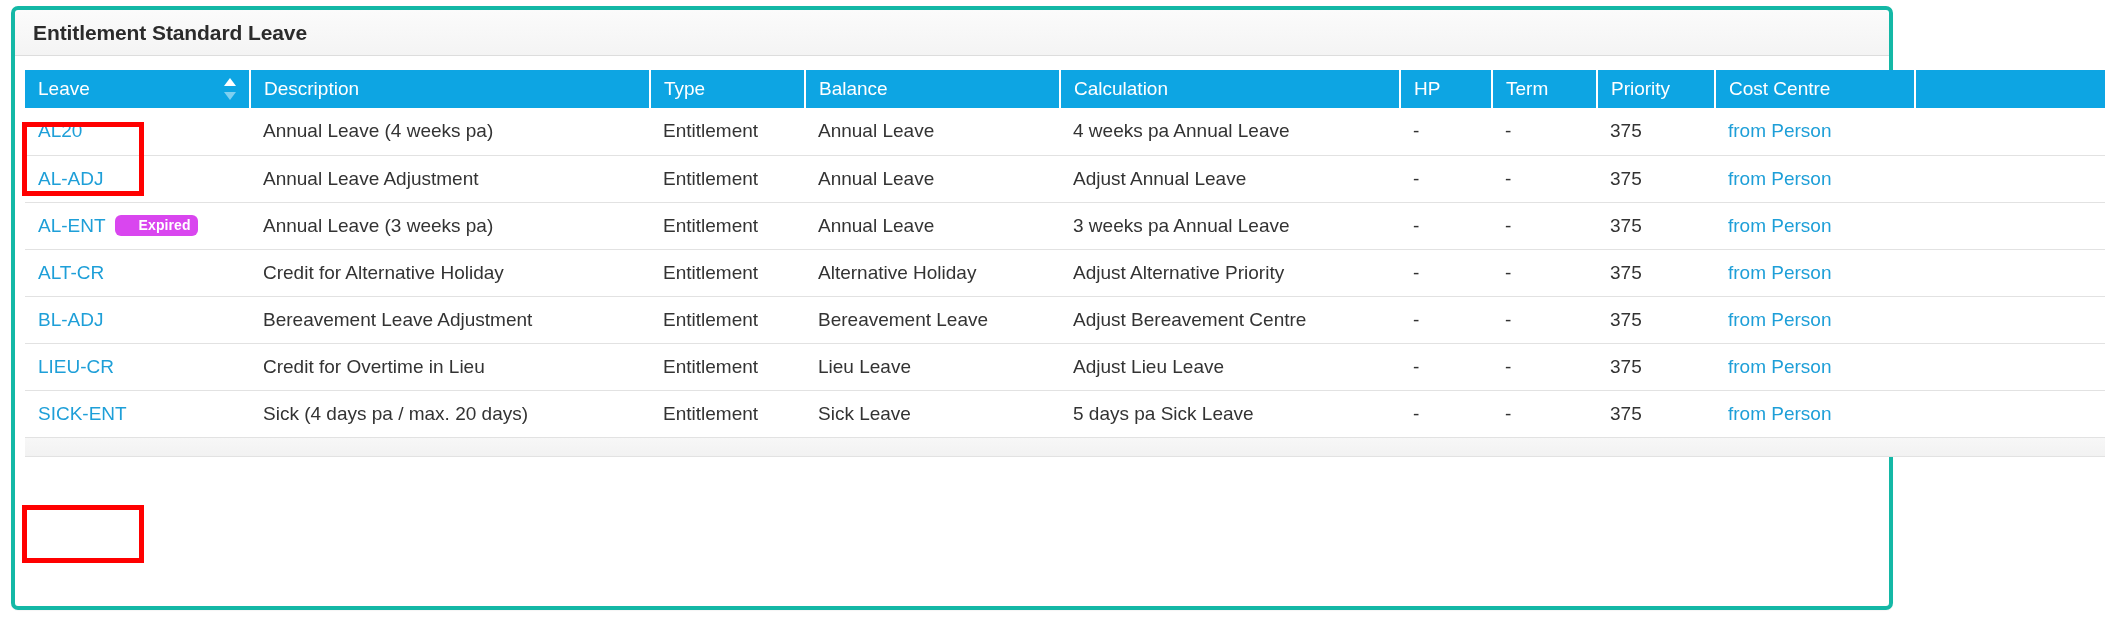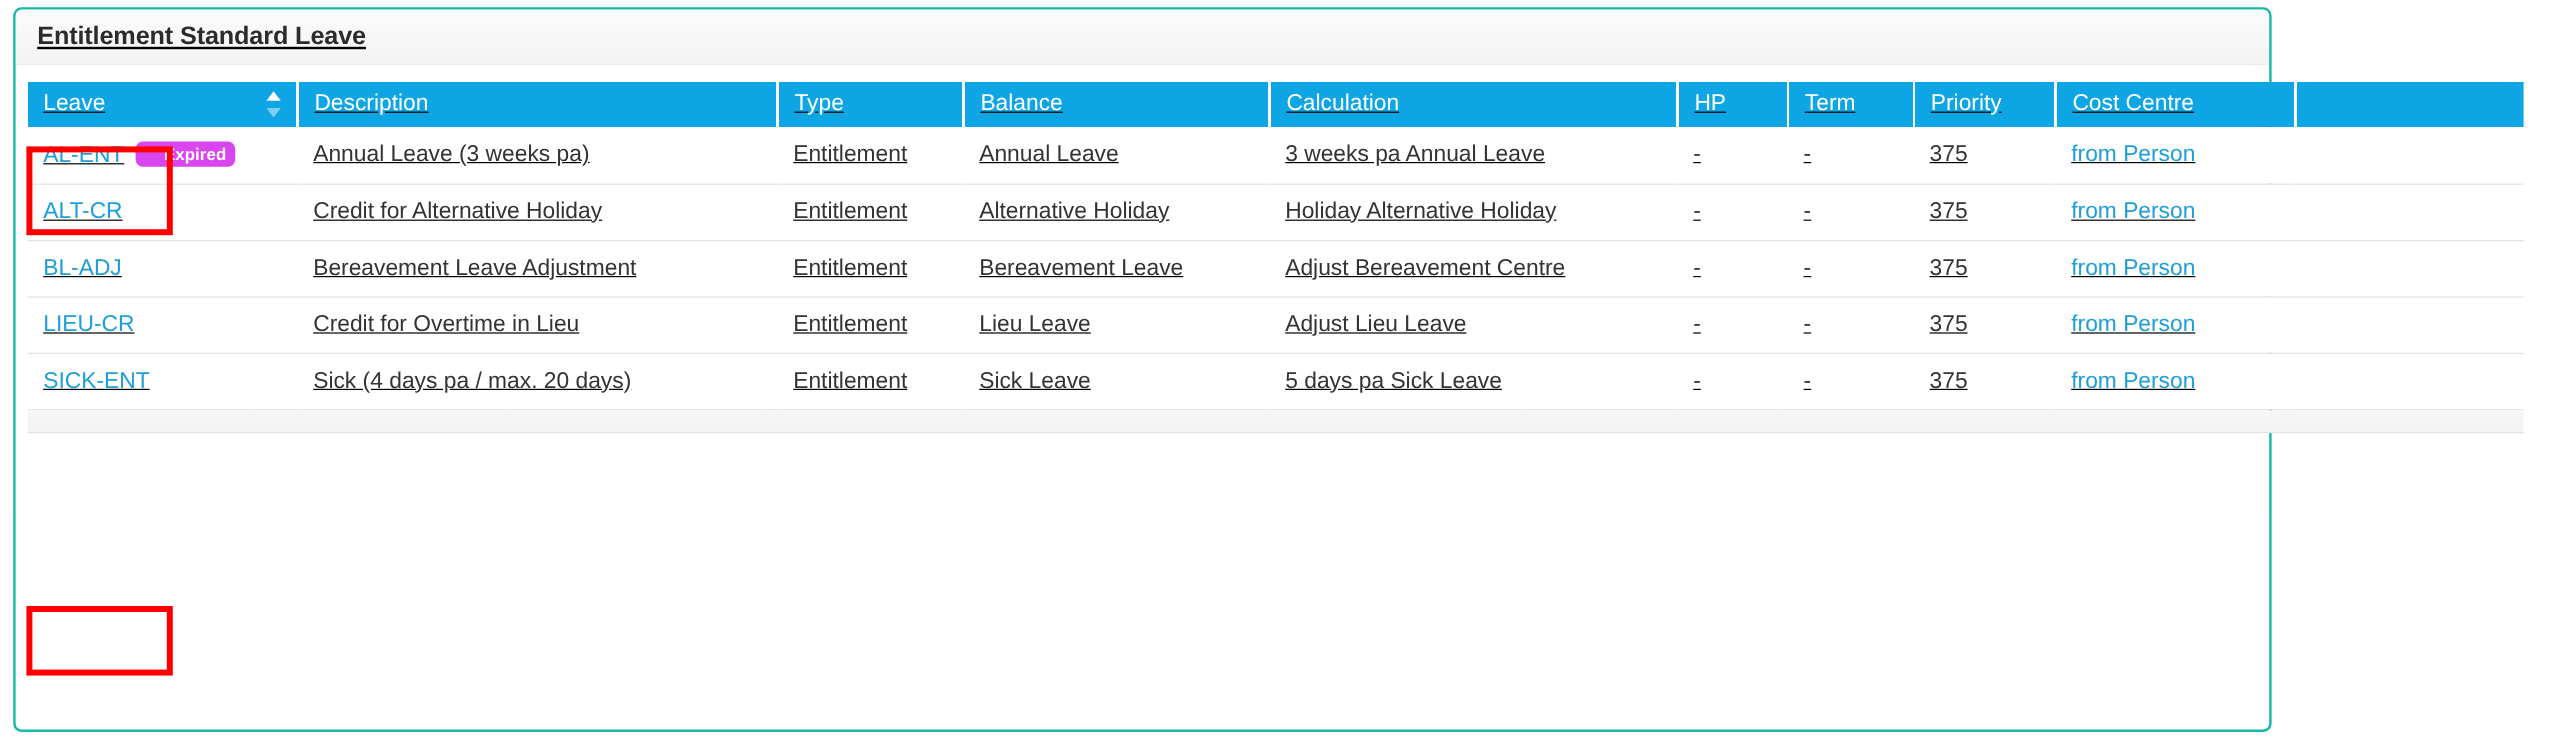--- a/index.html
+++ b/index.html
@@ -23,25 +23,24 @@
   }
 
   
   .panel {
     position: absolute;
     left: 11px;
     top: 6px;
     width: 1882px;
     height: 604px;
     background: #ffffff;
-    border: 2px solid #14b8a6;
+    border: 4px solid #14b8a6;
     border-radius: 7px;
     box-sizing: border-box;
     box-shadow: 0 1px 1px rgba(0,0,0,0.04);
-    text-decoration: underline;
   }
 
   .panel-heading {
     height: 46px;
     background: linear-gradient(to bottom, #fbfbfb 0%, #f4f4f4 100%);
     border-bottom: 1px solid #dddddd;
     border-top-left-radius: 6px;
     border-top-right-radius: 6px;
     display: flex;
     align-items: center;
@@ -240,37 +239,61 @@
             <th>
               <span>Cost Centre</span>
             </th>
             <th class="last-th">
               <span></span>
             </th>
           </tr>
         </thead>
         <tbody id="grid-body">
             <tr>
+              <td><a class="cell-link" href="#">AL20</a></td>
+              <td>Annual Leave (4 weeks pa)</td>
+              <td>Entitlement</td>
+              <td>Annual Leave</td>
+              <td>4 weeks pa Annual Leave</td>
+              <td>-</td>
+              <td>-</td>
+              <td>375</td>
+              <td><a class="cell-link" href="#">from Person</a></td>
+              <td></td>
+            </tr>
+            <tr>
+              <td><a class="cell-link" href="#">AL-ADJ</a></td>
+              <td>Annual Leave Adjustment</td>
+              <td>Entitlement</td>
+              <td>Annual Leave</td>
+              <td>Adjust Annual Leave</td>
+              <td>-</td>
+              <td>-</td>
+              <td>375</td>
+              <td><a class="cell-link" href="#">from Person</a></td>
+              <td></td>
+            </tr>
+            <tr>
               <td><a class="cell-link" href="#">AL-ENT</a><span class="badge-expired">Expired</span></td>
               <td>Annual Leave (3 weeks pa)</td>
               <td>Entitlement</td>
               <td>Annual Leave</td>
               <td>3 weeks pa Annual Leave</td>
               <td>-</td>
               <td>-</td>
               <td>375</td>
               <td><a class="cell-link" href="#">from Person</a></td>
               <td></td>
             </tr>
             <tr>
               <td><a class="cell-link" href="#">ALT-CR</a></td>
               <td>Credit for Alternative Holiday</td>
               <td>Entitlement</td>
               <td>Alternative Holiday</td>
-              <td>Holiday Alternative Holiday</td>
+              <td>Adjust Alternative Priority</td>
               <td>-</td>
               <td>-</td>
               <td>375</td>
               <td><a class="cell-link" href="#">from Person</a></td>
               <td></td>
             </tr>
             <tr>
               <td><a class="cell-link" href="#">BL-ADJ</a></td>
               <td>Bereavement Leave Adjustment</td>
               <td>Entitlement</td>

